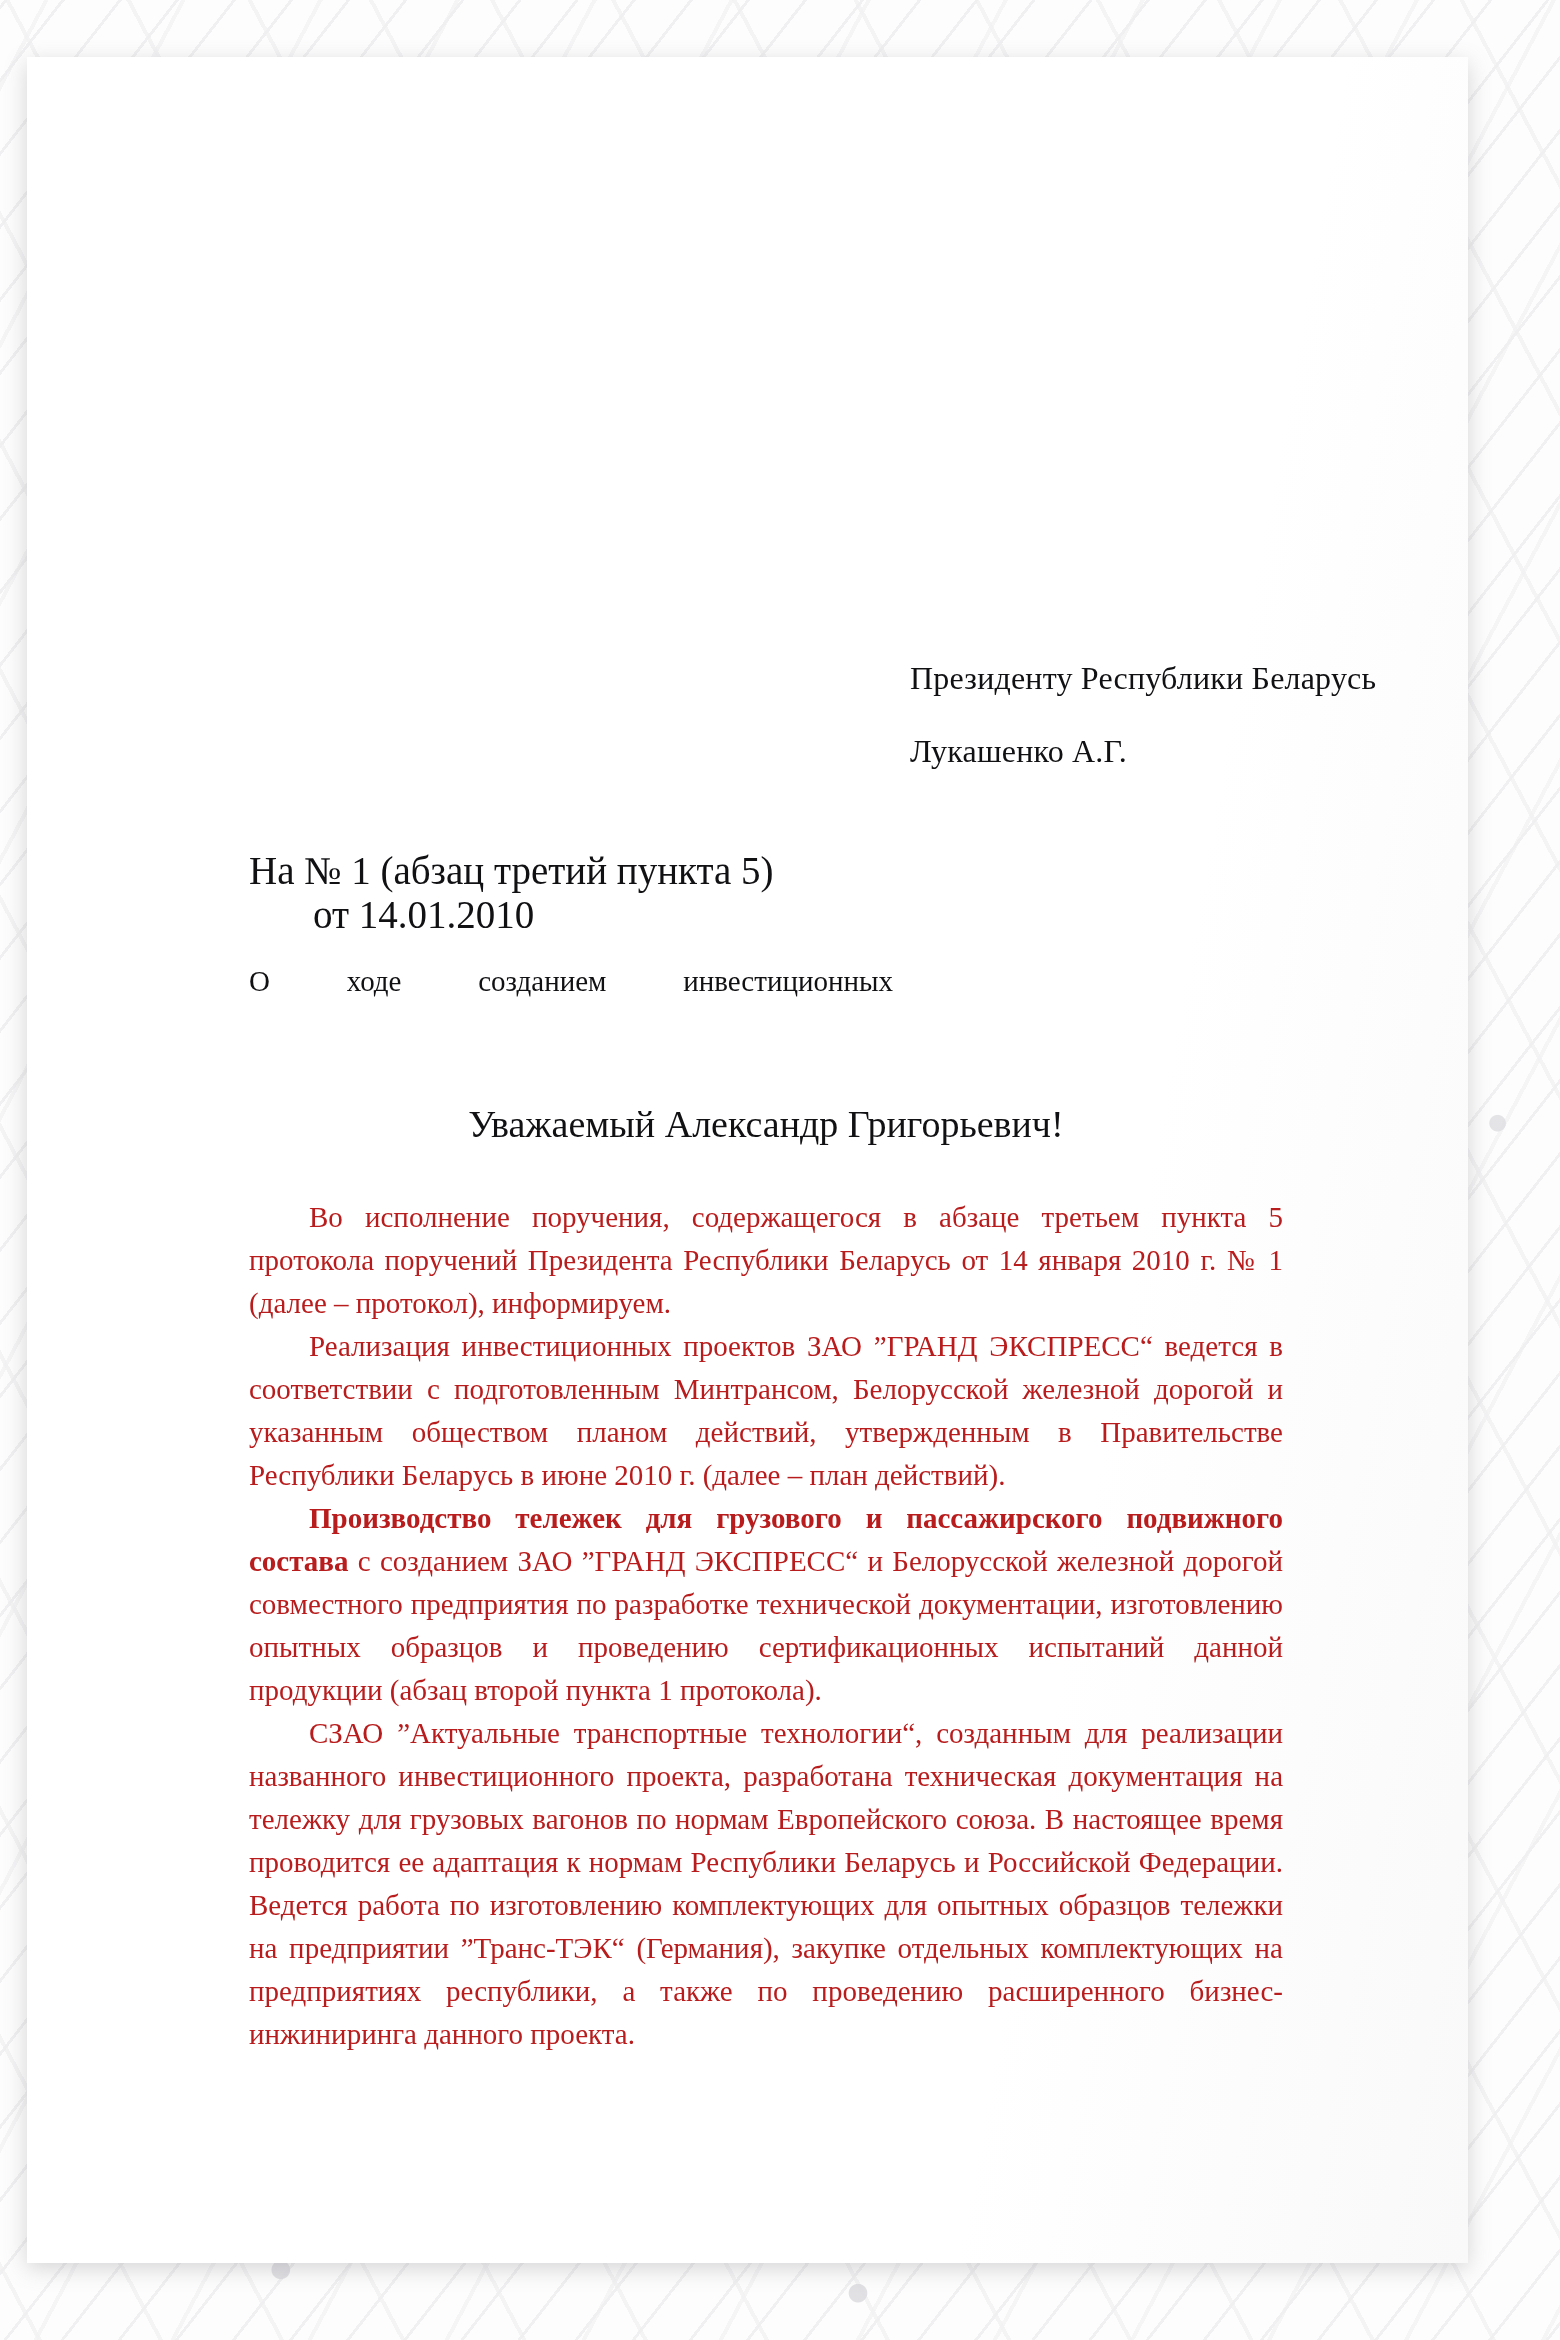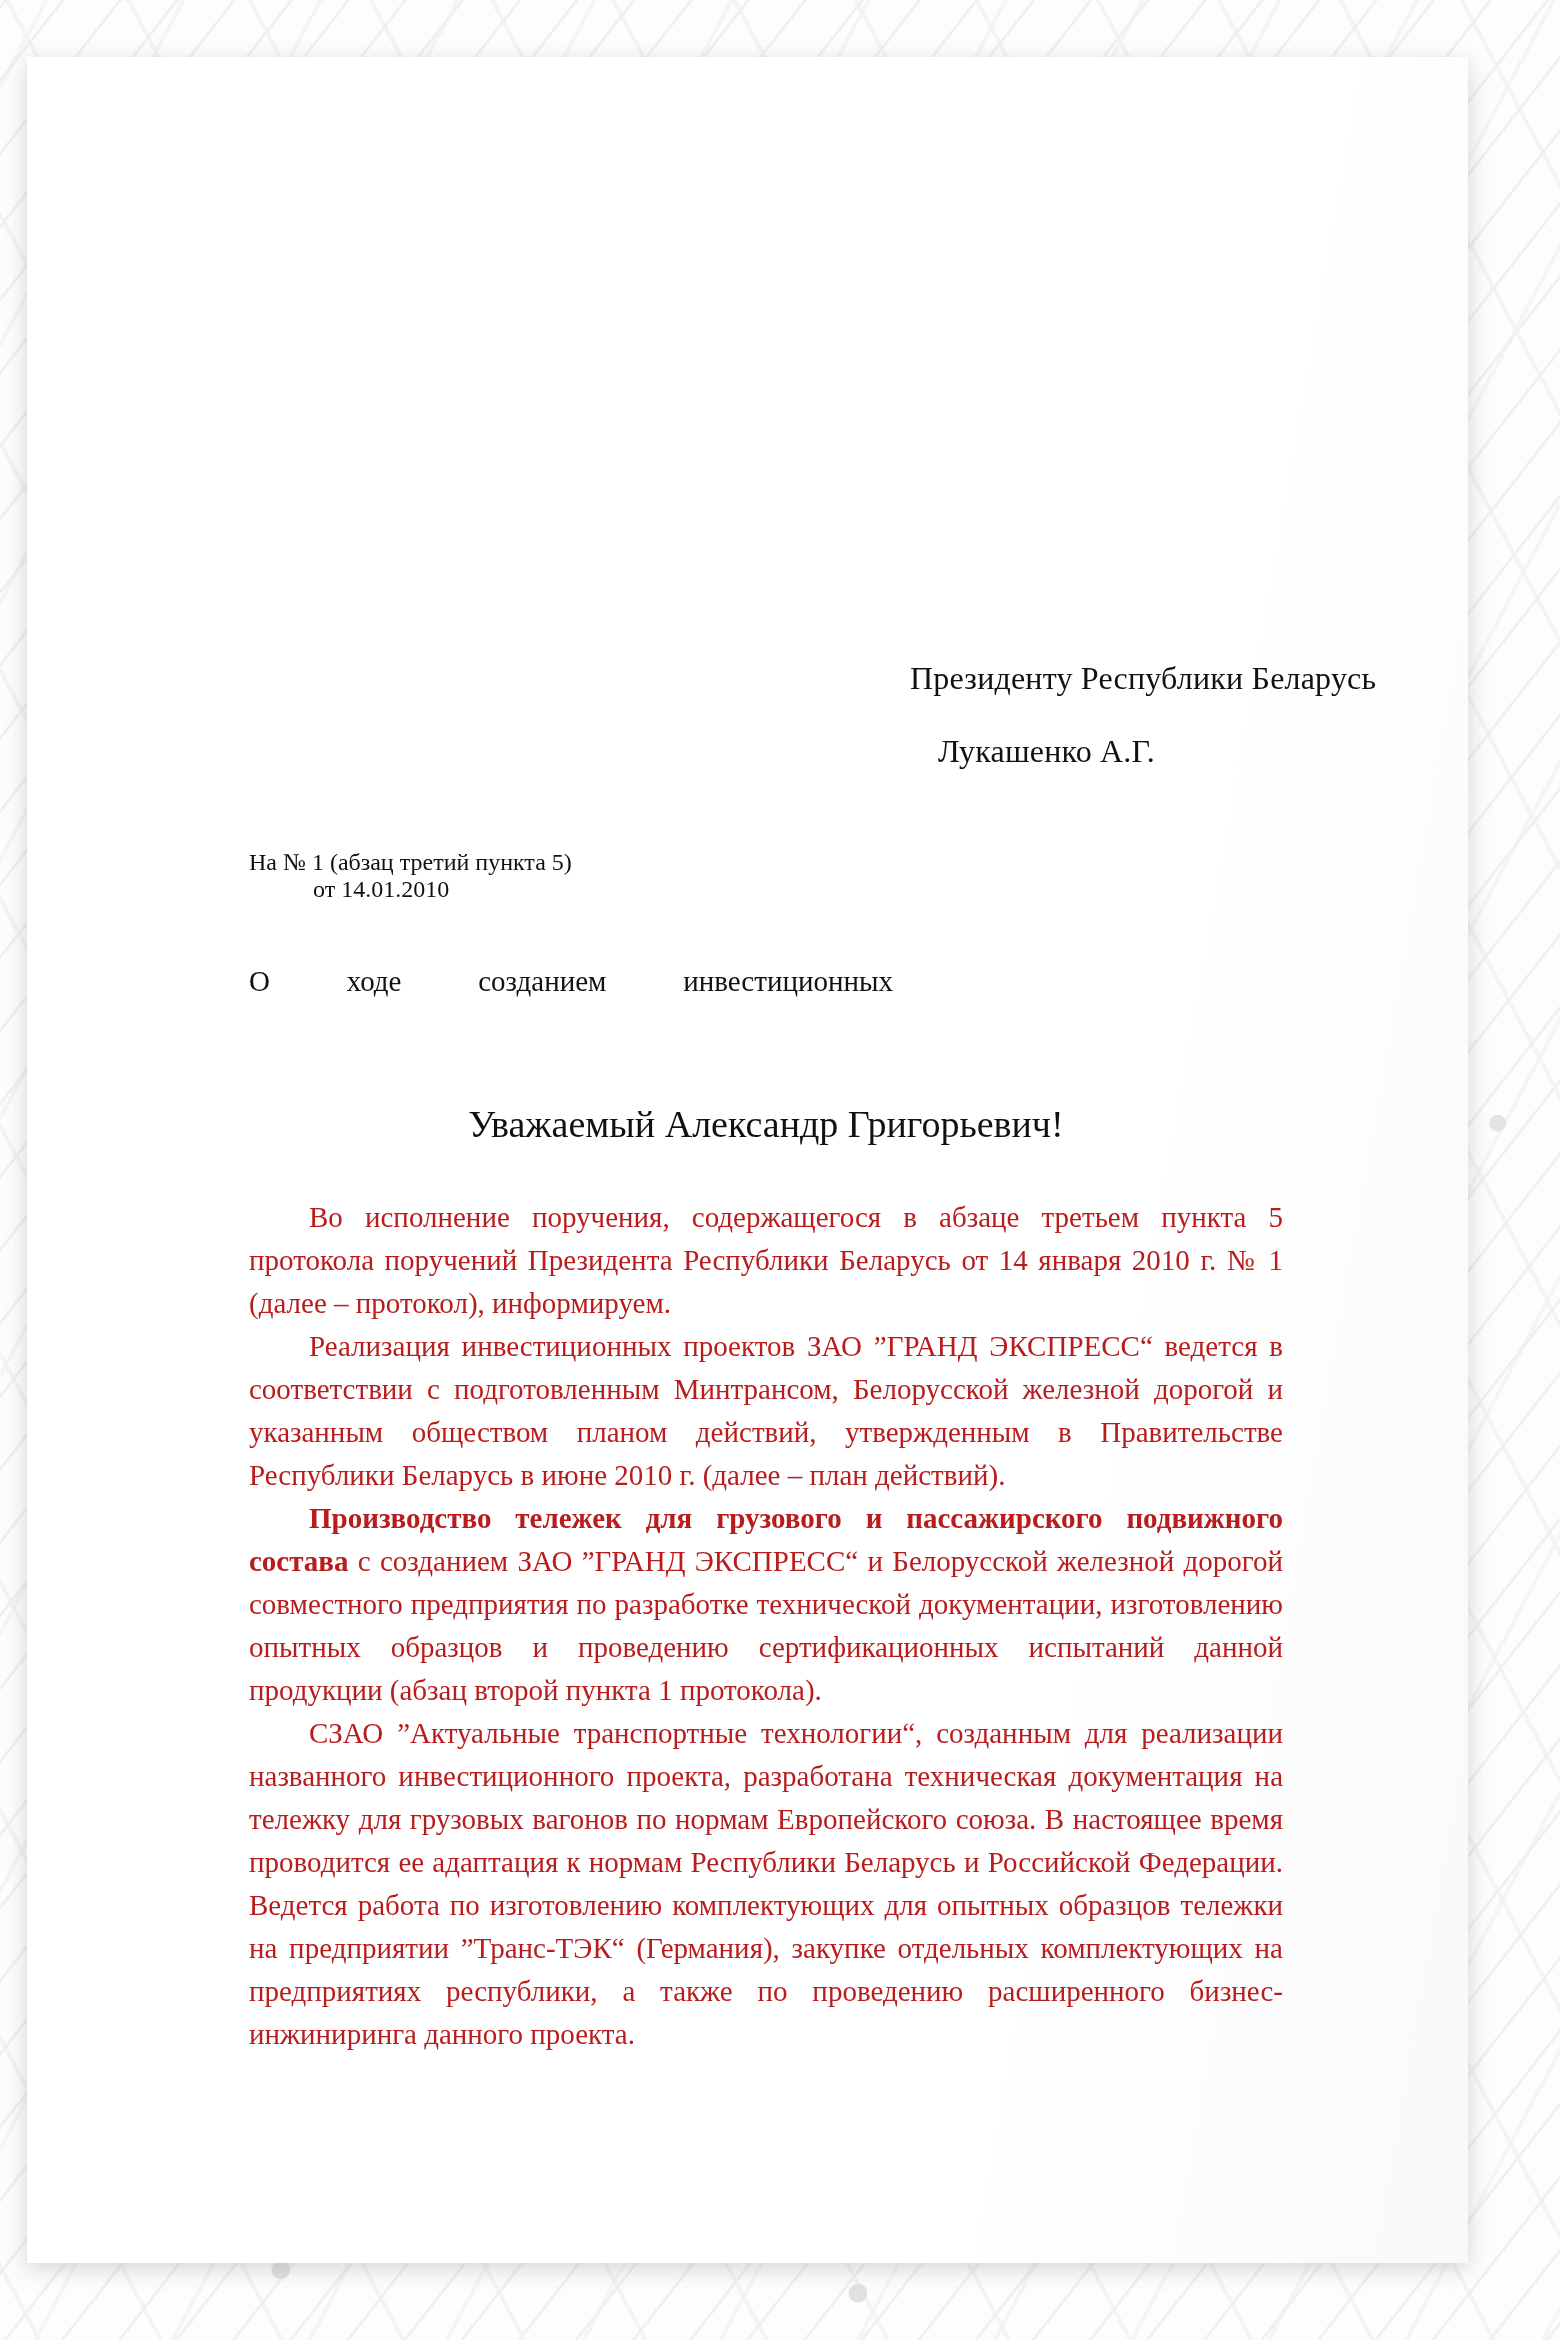--- a/index.html
+++ b/index.html
@@ -101,27 +101,27 @@
   .addressee {
     position: absolute;
     left: 883px;
     top: 605px;
     width: 546px;
     font-size: 32px;
     line-height: 1.0;
     color: #111114;
     letter-spacing: 0.2px;
   }
-  .addressee .ln2 { margin-top: 41px; margin-left: 28px; }
+  .addressee .ln2 { margin-top: 41px; }
 
   .refline {
     position: absolute;
     left: 222px;
     top: 792px;
-    font-size: 24px;
+    font-size: 39px;
     line-height: 1.12;
     color: #111114;
   }
   .refline .ln2 { margin-left: 64px; }
 
   .subject {
     position: absolute;
     left: 222px;
     top: 907px;
     width: 644px;

